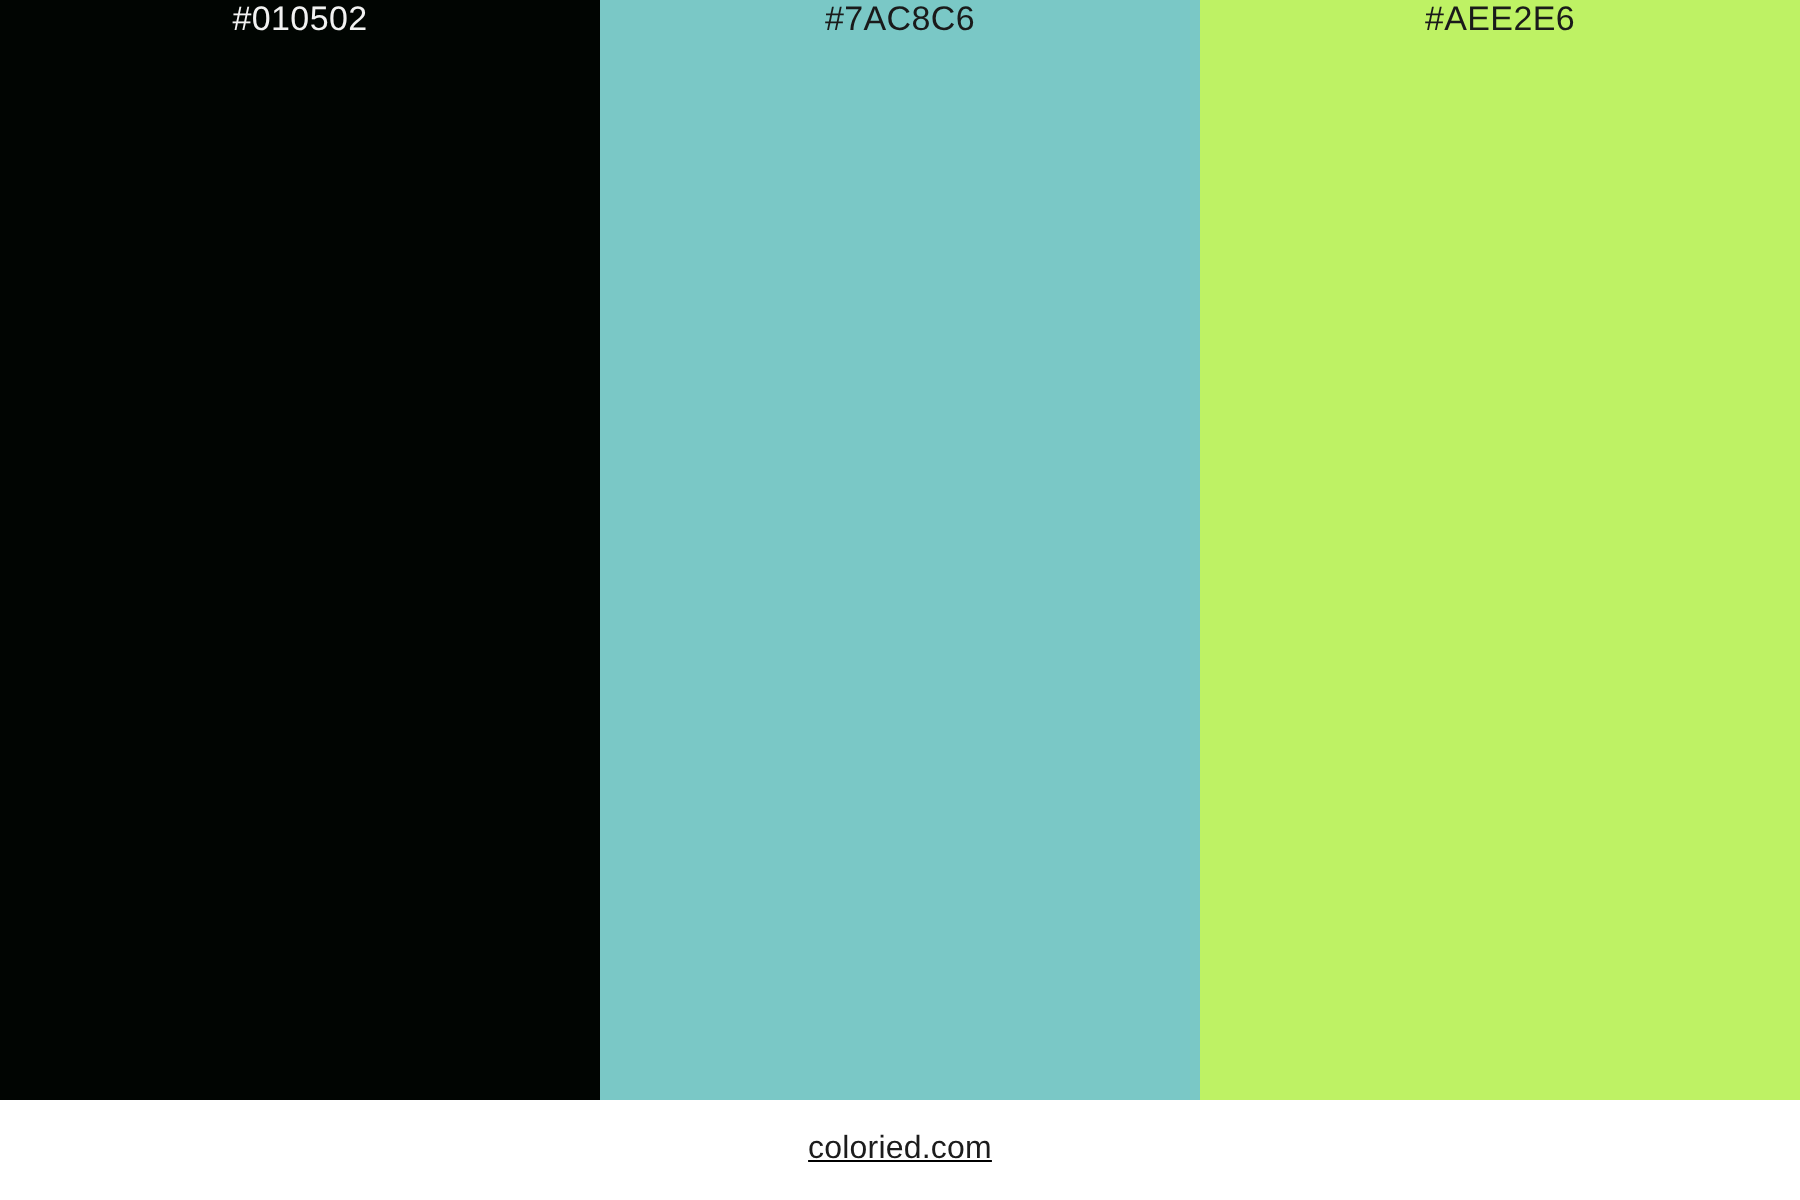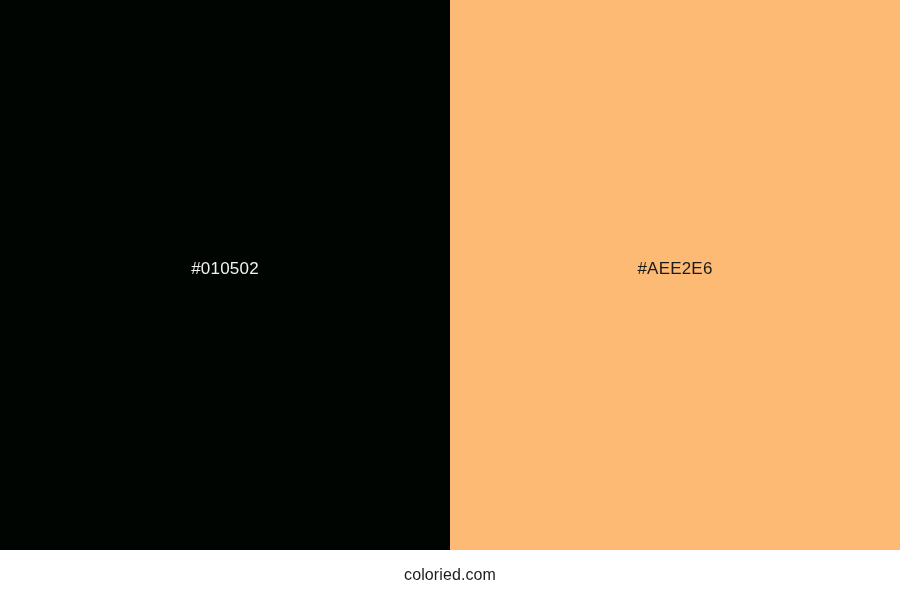--- a/index.html
+++ b/index.html
@@ -32,21 +32,21 @@
     flex-direction: row;
     align-items: stretch;
   }
 
   .swatch {
     position: relative;
     flex: 1 1 180px;
     width: 180px;
     height: 550px;
     display: flex;
-    align-items: center;
+    align-items: flex-start;
     justify-content: center;
   }
 
   .swatch-label {
     display: block;
     width: 100%;
     text-align: center;
     font-size: 17px;
     line-height: 20px;
     letter-spacing: 0.2px;
@@ -87,24 +87,27 @@
 <div class="palette-page">
 
   <div class="swatch-strip">
 
     <div class="swatch" style="background-color: rgb(1, 5, 2);">
       <span class="swatch-label on-dark">#010502</span>
     </div>
 
 
 
+    <div class="swatch" style="background-color: rgb(122, 200, 198);">
+      <span class="swatch-label on-light">#7AC8C6</span>
+    </div>
 
-    <div class="swatch" style="background-color: #fdba74;">
+    <div class="swatch" style="background-color: #bef264;">
       <span class="swatch-label on-light">#AEE2E6</span>
     </div>
 
   </div>
 
-  <div class="footer-bar" style="background-color: rgb(255, 255, 255);">
+  <div class="footer-bar" style="background-color: rgb(255, 255, 255); text-decoration: underline;">
     <span class="footer-credit" style="color: rgb(28, 28, 28);">coloried.com</span>
   </div>
 
 </div>
 
 </body></html>

